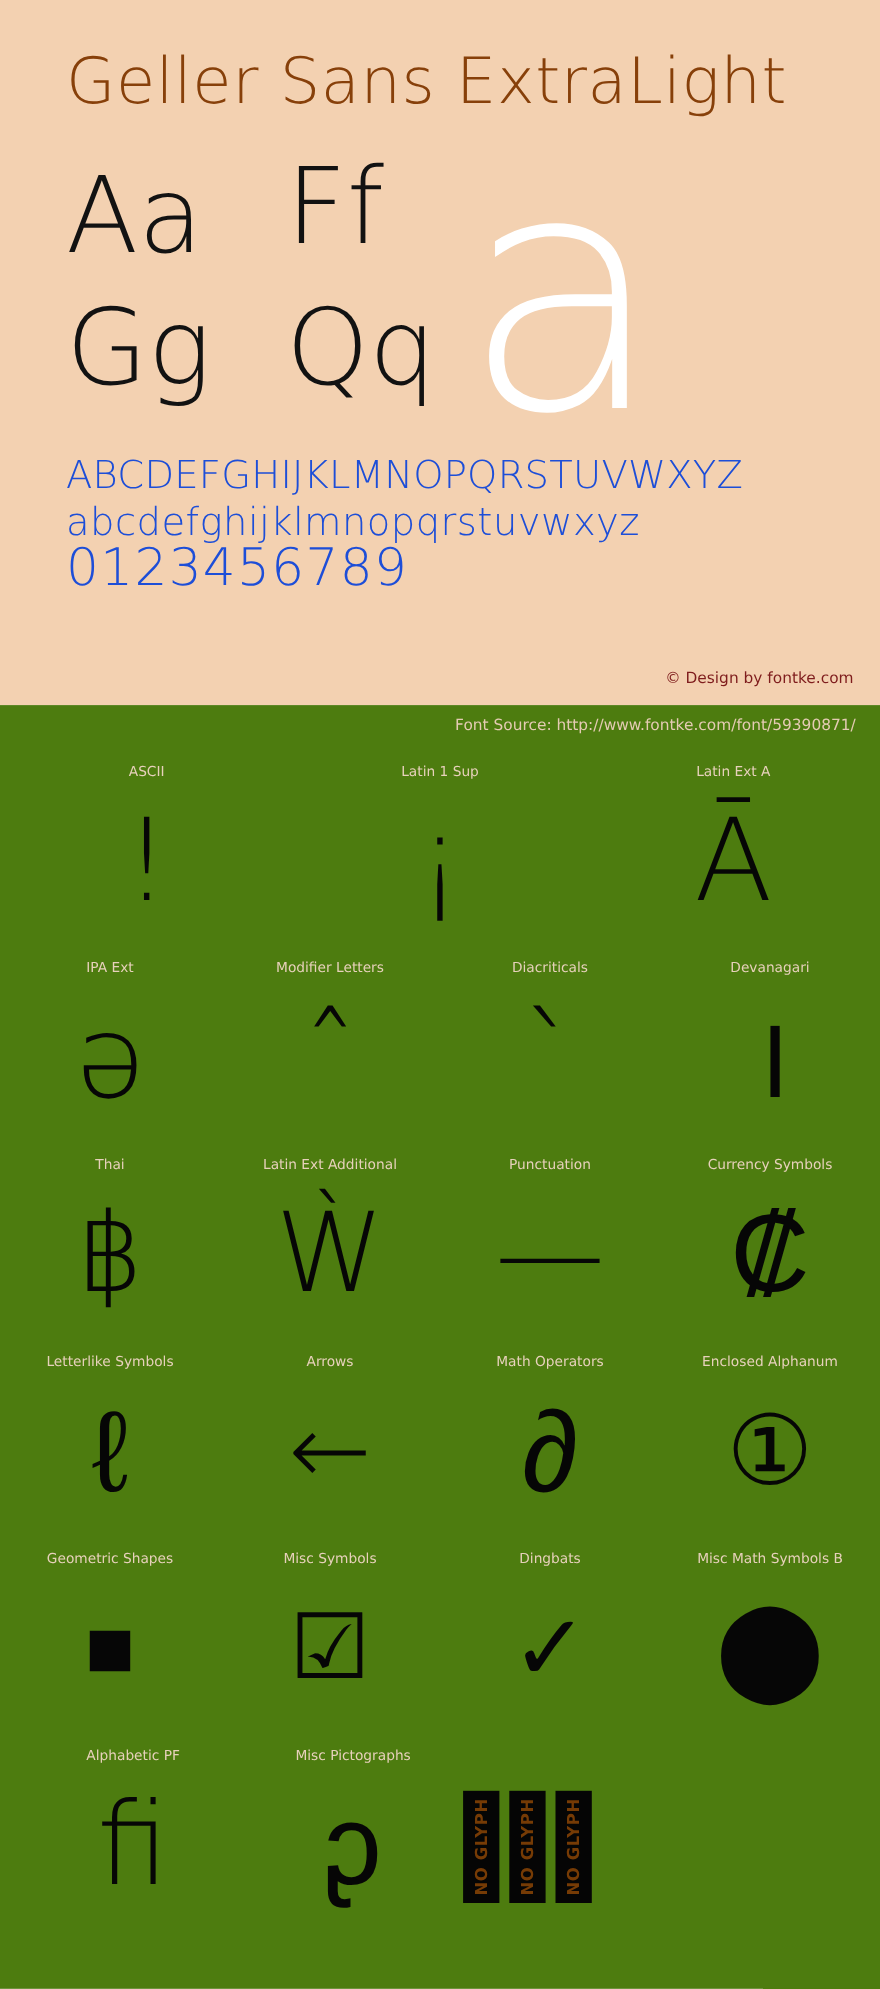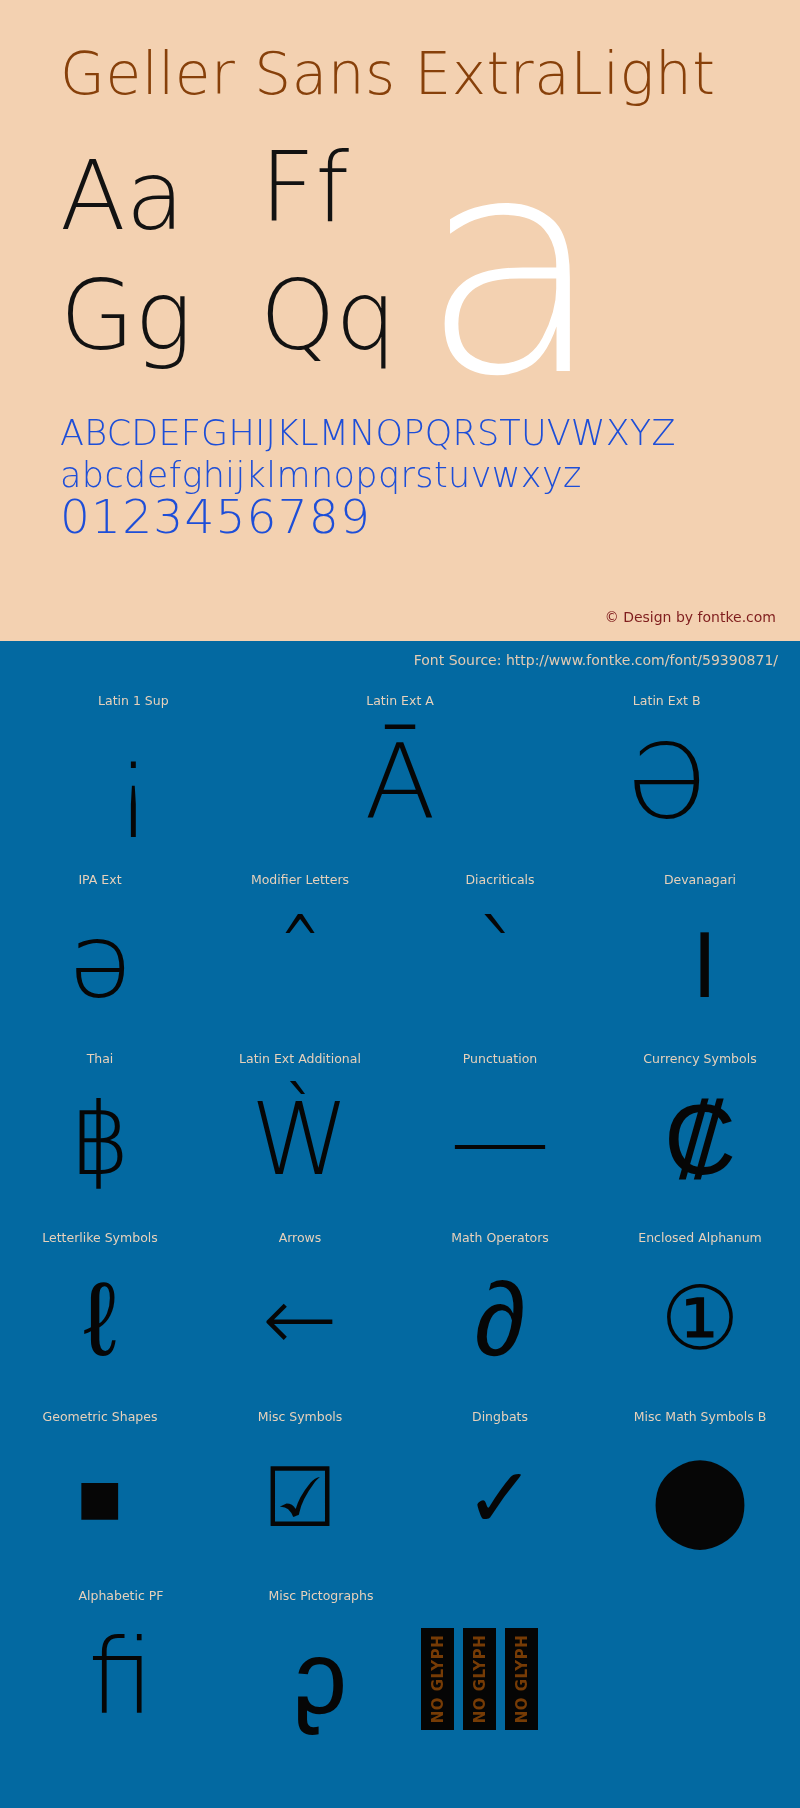--- a/index.html
+++ b/index.html
@@ -107,21 +107,21 @@
     white-space: nowrap;
   }
 
   
   .sheet {
     position: absolute;
     left: 0;
     top: 641px;
     width: 800px;
     height: 1167px;
-    background: #0369a1;
+    background: #4d7c0f;
     overflow: hidden;
   }
 
   .source {
     position: absolute;
     right: 22px;
     top: 10px;
     font-family: "DejaVu Sans", sans-serif;
     font-size: 14px;
     line-height: 18px;
@@ -263,30 +263,30 @@
     <div class="credit">© Design by fontke.com</div>
   </div>
 
   <div class="sheet">
 
     <div class="source">Font Source: http://www.fontke.com/font/59390871/</div>
 
     <div class="blocks" id="blocks">
         <div class="block-row">
           <div class="block-cell">
+            <div class="block-label">ASCII</div>
+            <div class="block-glyph g-bang">!</div>
+          </div>
+          <div class="block-cell">
             <div class="block-label">Latin 1 Sup</div>
             <div class="block-glyph g-ibang">¡</div>
           </div>
           <div class="block-cell">
             <div class="block-label">Latin Ext A</div>
             <div class="block-glyph g-amac">Ā</div>
-          </div>
-          <div class="block-cell">
-            <div class="block-label">Latin Ext B</div>
-            <div class="block-glyph g-schwa-c">Ə</div>
           </div>
         </div>
         <div class="block-row">
           <div class="block-cell">
             <div class="block-label">IPA Ext</div>
             <div class="block-glyph g-schwa-l">ə</div>
           </div>
           <div class="block-cell">
             <div class="block-label">Modifier Letters</div>
             <div class="block-glyph g-circ">ˆ</div>

